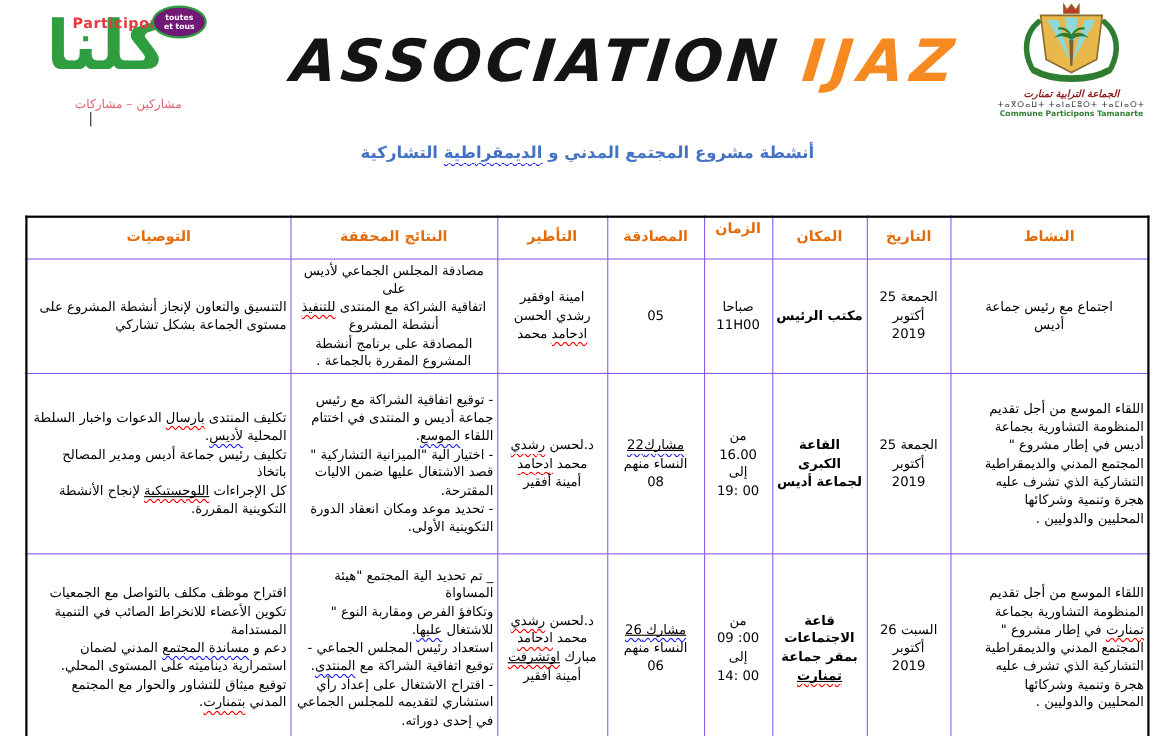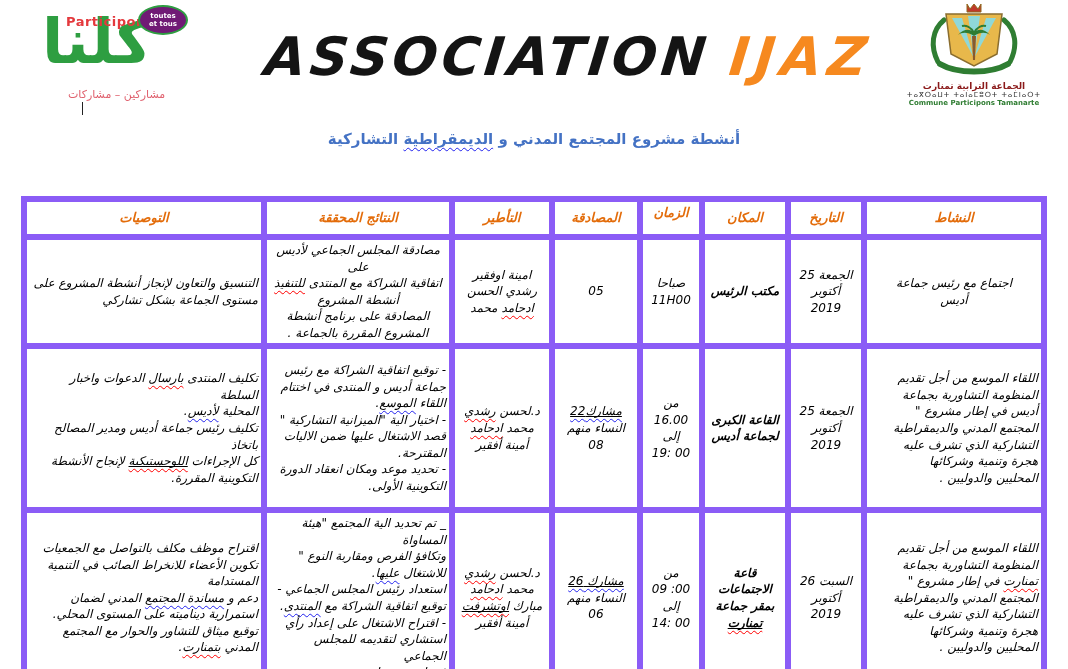--- a/index.html
+++ b/index.html
@@ -40,47 +40,46 @@
     position: absolute; left: 196px; top: 16px; width: 690px; height: 80px;
     display: flex; align-items: center; justify-content: center; gap: 20px;
     transform: skewX(-6deg);
     white-space: nowrap;
   }
   .brand .w1 { font-size: 53px; font-weight: bold; font-style: italic; color: #141414; letter-spacing: 4px; }
   .brand .w2 { font-size: 53px; font-weight: bold; font-style: italic; color: #f6891f; letter-spacing: 6px; }
 
   .logo-right { position: absolute; right: 14px; top: 2px; width: 160px; height: 110px; text-align: center; }
   .logo-right svg { display: block; margin: 0 auto; }
-  .emb-ar { color: #8b1a1a; font-size: 9px; font-weight: bold; direction: rtl; line-height: 1.1; }
+  .emb-ar { color: #8b1a1a; font-size: 9px; font-weight: bold; direction: rtl; line-height: 1.1; font-style: italic; }
   .emb-tif { color: #333; font-size: 7px; line-height: 1.1; letter-spacing: 1px; }
   .emb-fr { color: #2f7d32; font-size: 7px; font-weight: bold; line-height: 1.1; }
 
   
   .doc-title {
     margin-top: 16px; text-align: center; direction: rtl;
     font-size: 15px; font-weight: bold; color: #4472c4;
   }
 
   
   table.activities {
     margin: 48px auto 0;
     width: 1020px; table-layout: fixed;
     border-collapse: collapse;
     border: 2px solid #000;
     direction: rtl;
   }
   .activities th, .activities td {
-    border: 6px solid #8b5cf6;
+    border: 1px solid #8b5cf6;
     padding: 2px 3px;
     font-size: 12px;
     line-height: 1.38;
     vertical-align: middle;
     white-space: pre-line;
     word-wrap: break-word;
-    font-style: italic;
   }
   .activities thead th {
     color: #e36c0a; font-weight: bold; font-size: 13px;
     height: 38px; text-align: center;
   }
   .activities thead th.th-time { vertical-align: top; padding-top: 2px; }
 
   .activities tbody tr.r1 td { height: 82px; }
   .activities tbody tr.r2 td { height: 164px; }
   .activities tbody tr.r3 td { height: 172px; }

